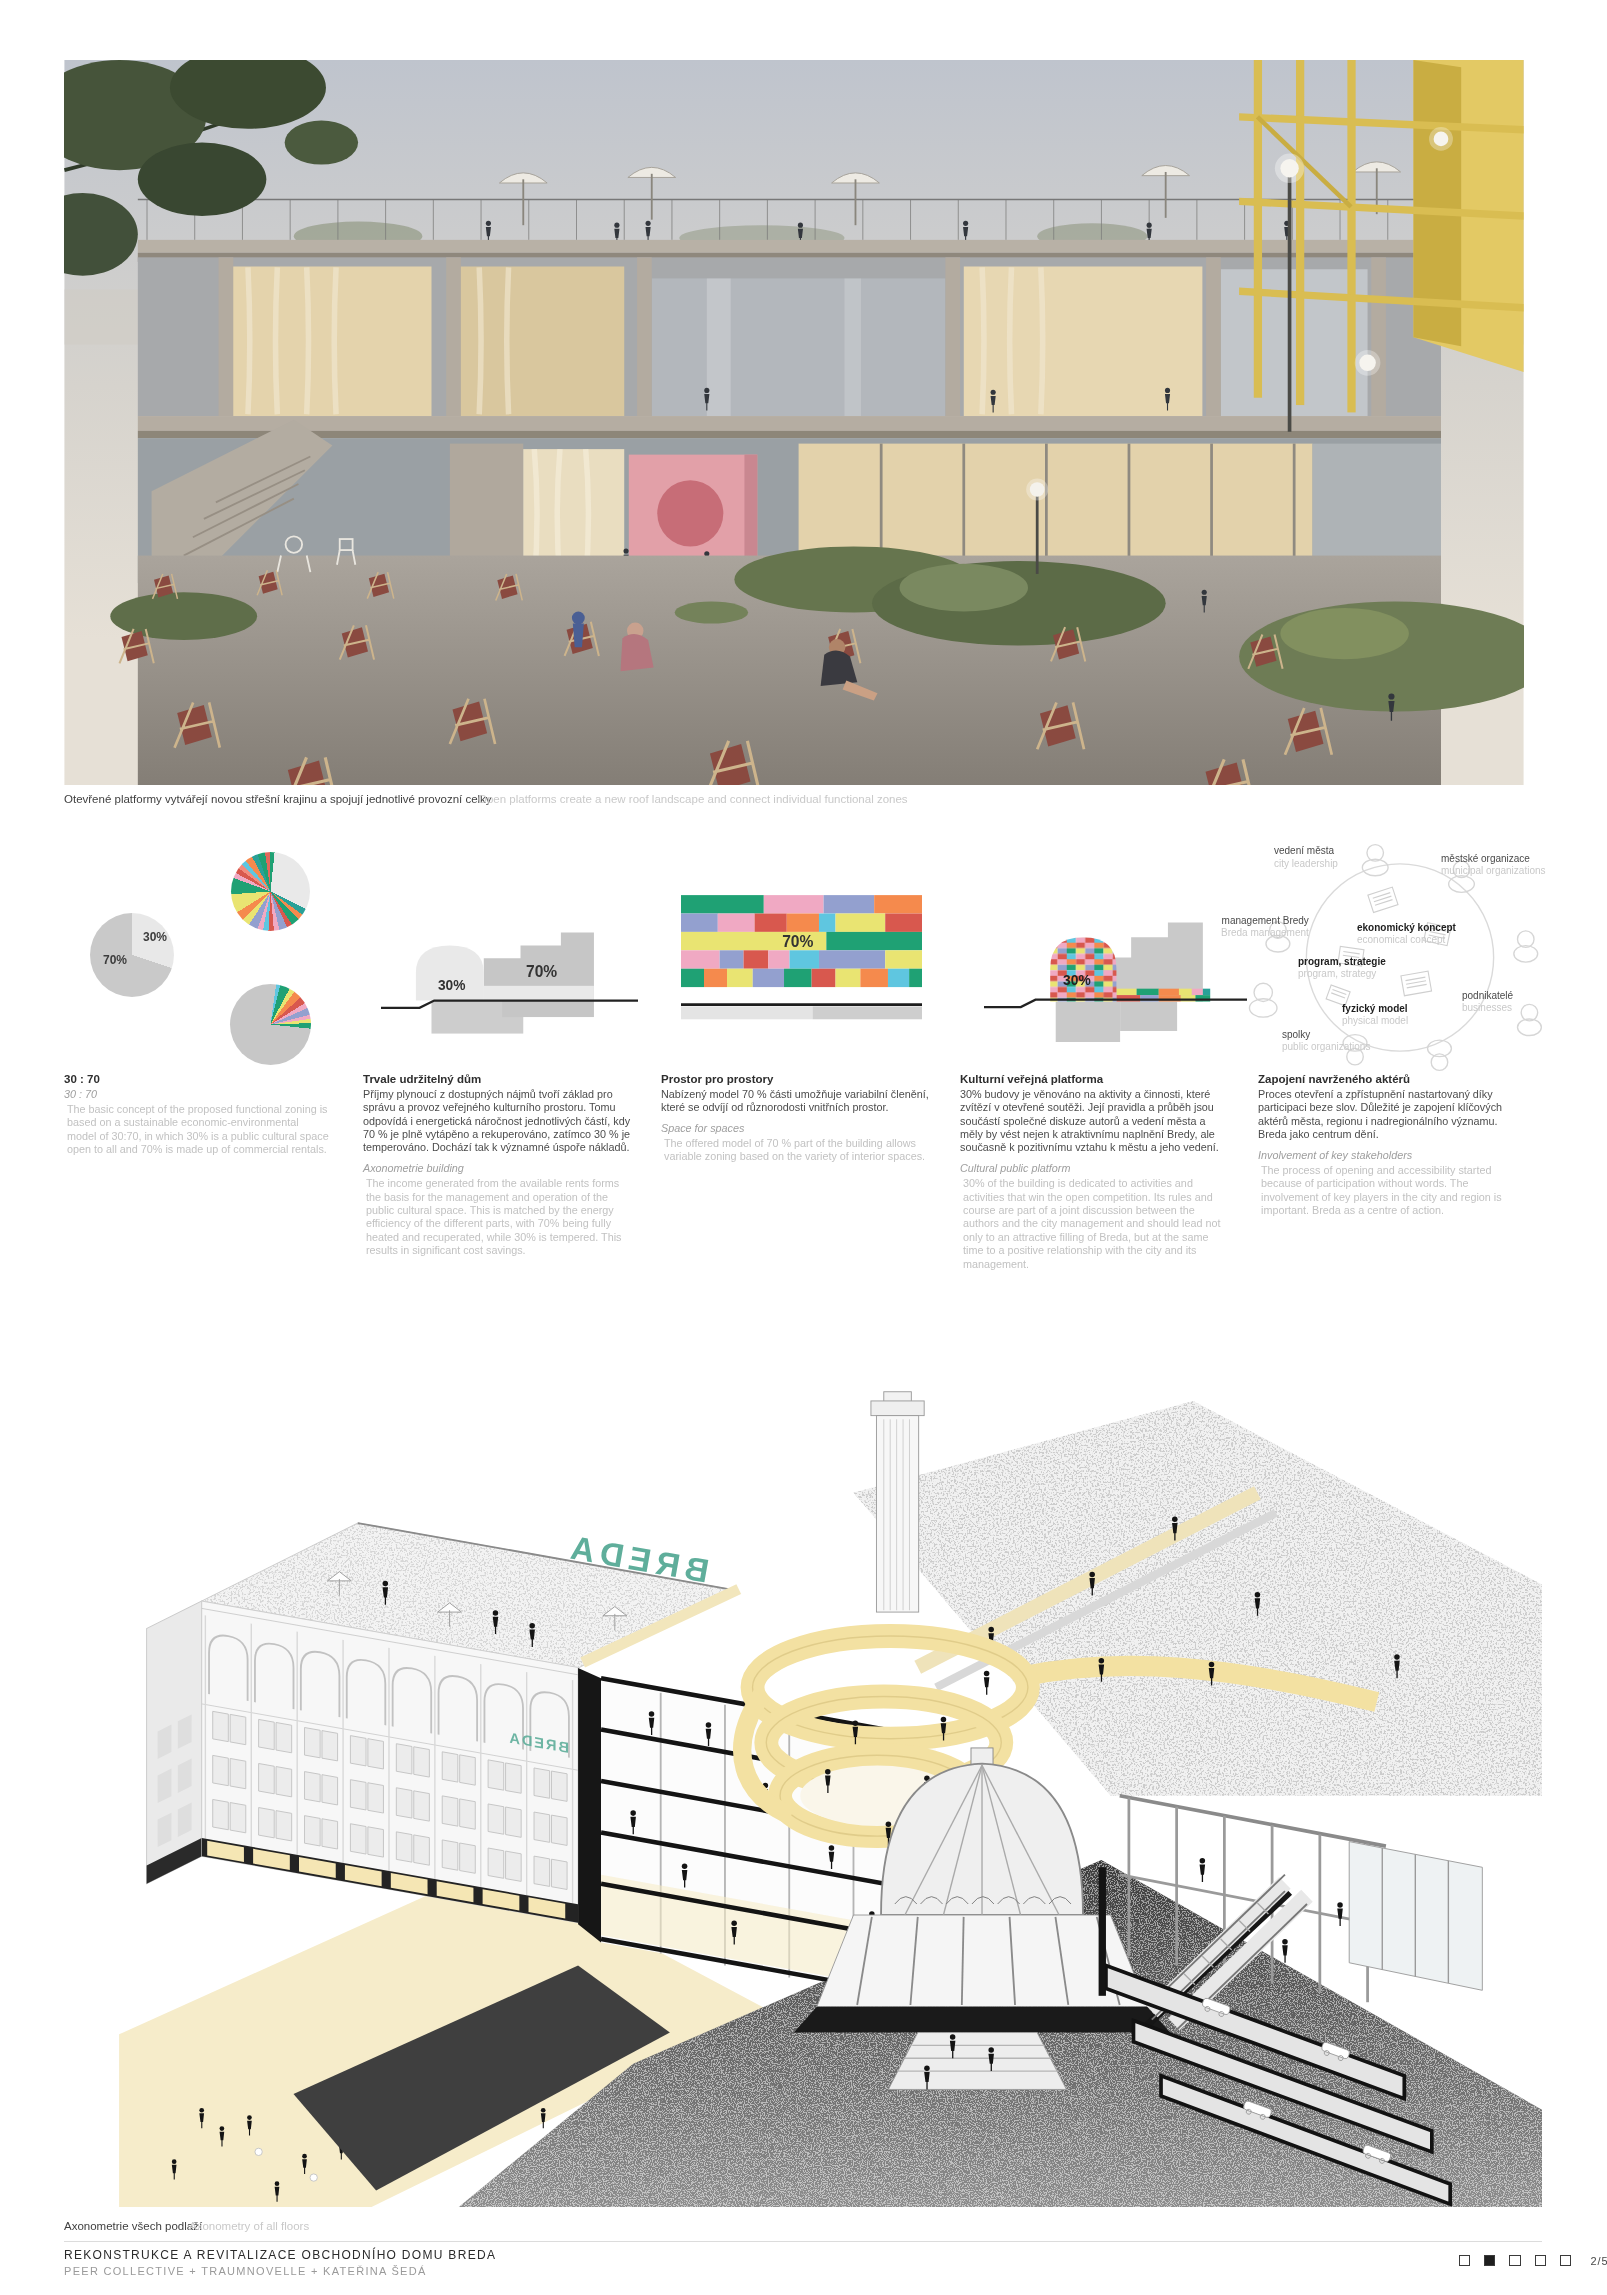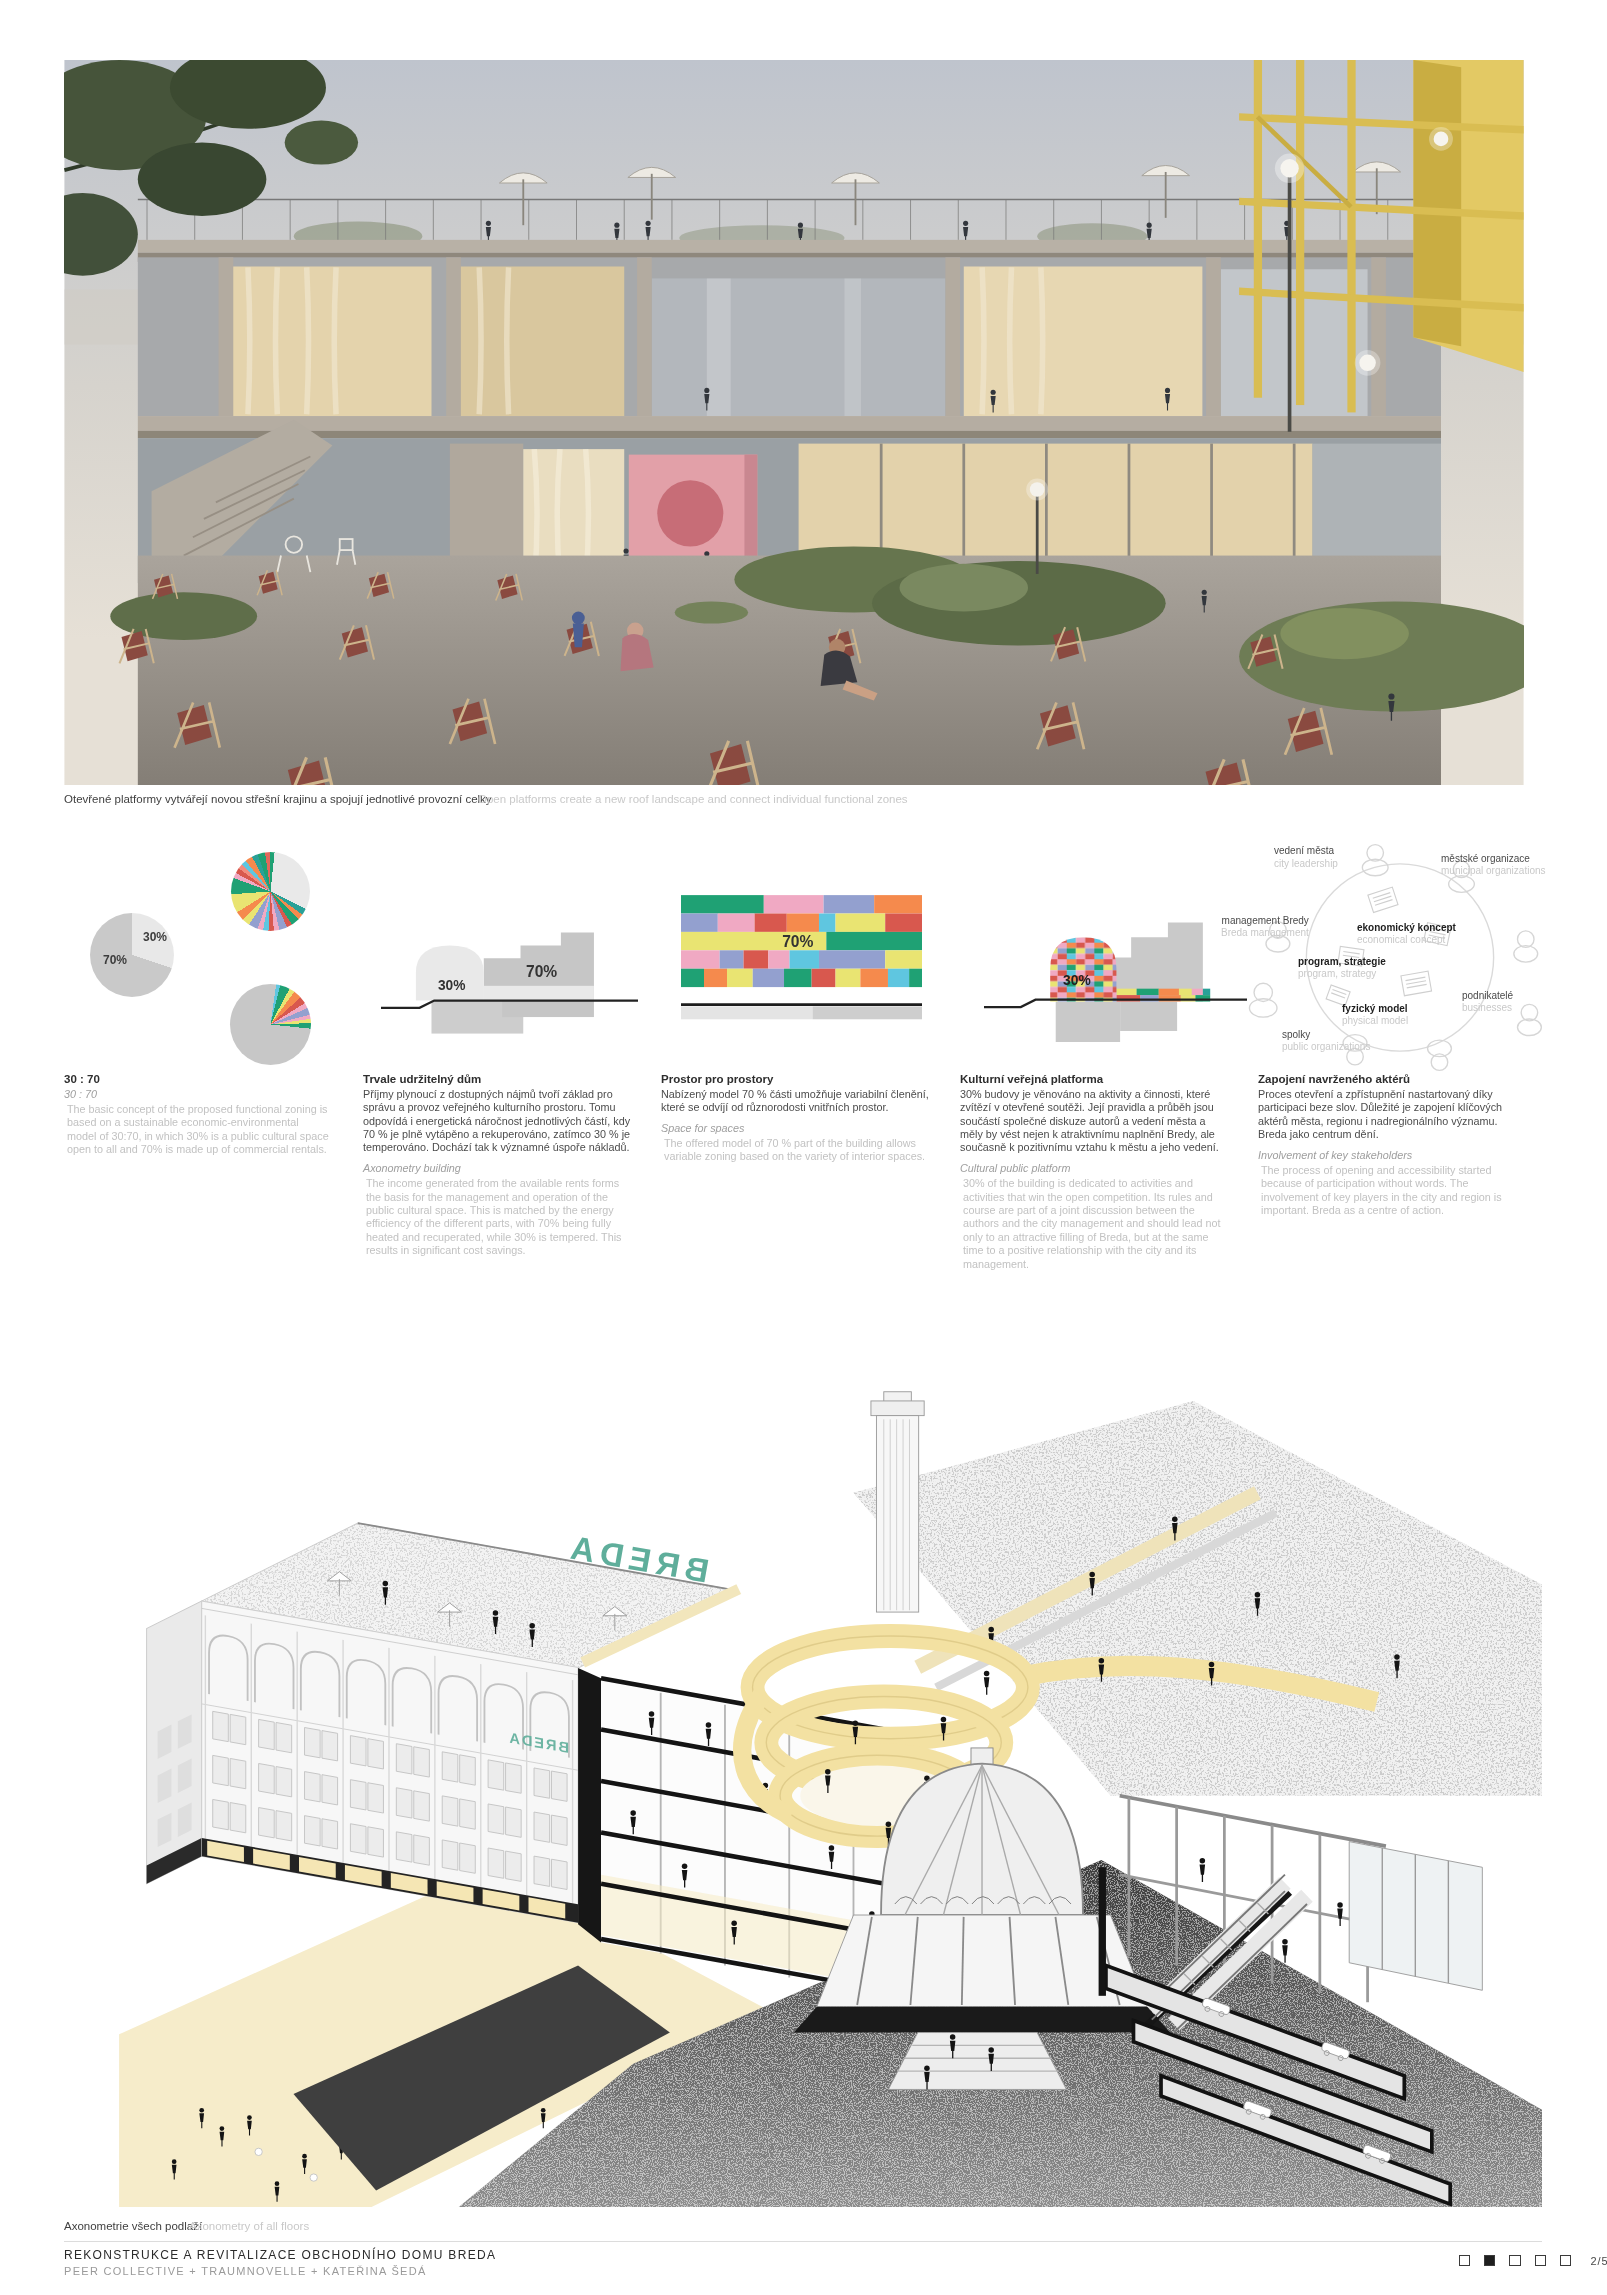--- a/index.html
+++ b/index.html
@@ -473,21 +473,21 @@
   </div>
 
   <div class="abs col" style="left:64px;top:1073px;">
     <h4>30 : 70</h4>
     <p class="ent">30 : 70</p>
     <p class="en">The basic concept of the proposed functional zoning is based on a sustainable economic-environmental model of 30:70, in which 30% is a public cultural space open to all and 70% is made up of commercial rentals.</p>
   </div>
   <div class="abs col" style="left:363px;top:1073px;">
     <h4>Trvale udržitelný dům</h4>
     <p class="cs">Příjmy plynoucí z dostupných nájmů tvoří základ pro správu a provoz veřejného kulturního prostoru. Tomu odpovídá i energetická náročnost jednotlivých částí, kdy 70 % je plně vytápěno a rekuperováno, zatímco 30 % je temperováno. Dochází tak k významné úspoře nákladů.</p>
-    <p class="ent">Axonometry building</p>
+    <p class="ent">Axonometrie building</p>
     <p class="en">The income generated from the available rents forms the basis for the management and operation of the public cultural space. This is matched by the energy efficiency of the different parts, with 70% being fully heated and recuperated, while 30% is tempered. This results in significant cost savings.</p>
   </div>
   <div class="abs col" style="left:661px;top:1073px;">
     <h4>Prostor pro prostory</h4>
     <p class="cs">Nabízený model 70 % části umožňuje variabilní členění, které se odvíjí od různorodosti vnitřních prostor.</p>
     <p class="ent">Space for spaces</p>
     <p class="en">The offered model of 70 % part of the building allows variable zoning based on the variety of interior spaces.</p>
   </div>
   <div class="abs col" style="left:960px;top:1073px;">
     <h4>Kulturní veřejná platforma</h4>

